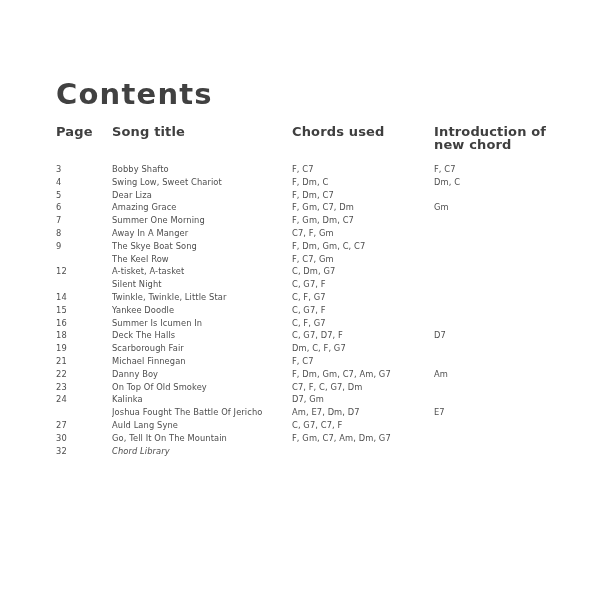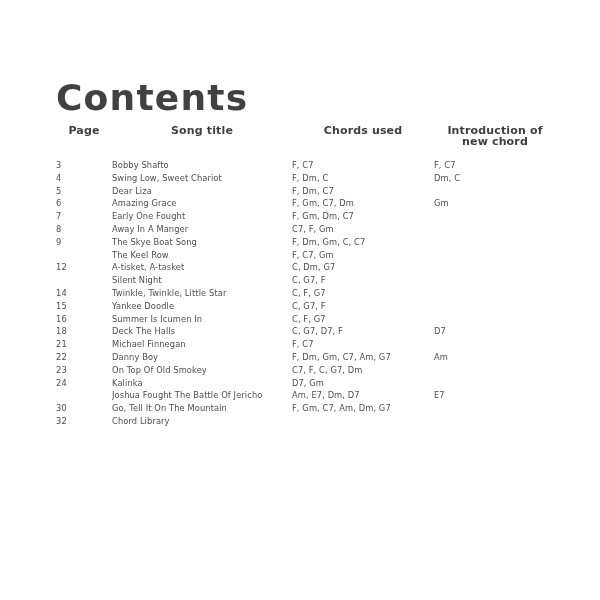--- a/index.html
+++ b/index.html
@@ -19,40 +19,40 @@
     position: relative;
     width: 600px;
     height: 600px;
     box-sizing: border-box;
   }
   .title {
     position: absolute;
     left: 56px;
     top: 80px;
     font-family: "DejaVu Sans", sans-serif;
-    font-size: 36px;
+    font-size: 29px;
     font-weight: bold;
     letter-spacing: 1.2px;
     color: #414141;
     line-height: 1;
   }
   .toc {
     position: absolute;
     left: 56px;
     top: 125px;
     width: 500px;
   }
   table.toc-table {
     border-collapse: collapse;
     width: 500px;
     table-layout: fixed;
   }
   table.toc-table th {
-    text-align: center;
-    font-size: 11px;
+    text-align: left;
+    font-size: 13px;
     font-weight: bold;
     color: #3f3f3f;
     padding: 0 0 12px 0;
     line-height: 1;
     vertical-align: top;
     letter-spacing: 0.15px;
   }
   table.toc-table td {
     text-align: left;
     font-size: 8.3px;
@@ -68,21 +68,21 @@
   }
   col.c-page   { width: 56px; }
   col.c-song   { width: 180px; }
   col.c-chords { width: 142px; }
   col.c-intro  { width: 122px; }
   td.cell-page   { padding-left: 1px; }
   td.cell-song   { }
   td.cell-chords { }
   td.cell-intro  { }
   th.h-page   { padding-left: 1px; }
-  td.italic { }
+  td.italic { font-style: italic; }
 </style>
 </head>
 <body>
 
 <div class="page">
 
   <div class="title">Contents</div>
 
   <div class="toc">
     <table class="toc-table">
@@ -120,21 +120,21 @@
             <td class="cell-intro"></td>
           </tr>
           <tr>
             <td class="cell-page">6</td>
             <td class="cell-song">Amazing Grace</td>
             <td class="cell-chords">F, Gm, C7, Dm</td>
             <td class="cell-intro">Gm</td>
           </tr>
           <tr>
             <td class="cell-page">7</td>
-            <td class="cell-song">Early One Fought</td>
+            <td class="cell-song">Summer One Morning</td>
             <td class="cell-chords">F, Gm, Dm, C7</td>
             <td class="cell-intro"></td>
           </tr>
           <tr>
             <td class="cell-page">8</td>
             <td class="cell-song">Away In A Manger</td>
             <td class="cell-chords">C7, F, Gm</td>
             <td class="cell-intro"></td>
           </tr>
           <tr>
@@ -179,20 +179,26 @@
             <td class="cell-chords">C, F, G7</td>
             <td class="cell-intro"></td>
           </tr>
           <tr>
             <td class="cell-page">18</td>
             <td class="cell-song">Deck The Halls</td>
             <td class="cell-chords">C, G7, D7, F</td>
             <td class="cell-intro">D7</td>
           </tr>
           <tr>
+            <td class="cell-page">19</td>
+            <td class="cell-song">Scarborough Fair</td>
+            <td class="cell-chords">Dm, C, F, G7</td>
+            <td class="cell-intro"></td>
+          </tr>
+          <tr>
             <td class="cell-page">21</td>
             <td class="cell-song">Michael Finnegan</td>
             <td class="cell-chords">F, C7</td>
             <td class="cell-intro"></td>
           </tr>
           <tr>
             <td class="cell-page">22</td>
             <td class="cell-song">Danny Boy</td>
             <td class="cell-chords">F, Dm, Gm, C7, Am, G7</td>
             <td class="cell-intro">Am</td>
@@ -209,20 +215,26 @@
             <td class="cell-chords">D7, Gm</td>
             <td class="cell-intro"></td>
           </tr>
           <tr>
             <td class="cell-page"></td>
             <td class="cell-song">Joshua Fought The Battle Of Jericho</td>
             <td class="cell-chords">Am, E7, Dm, D7</td>
             <td class="cell-intro">E7</td>
           </tr>
           <tr>
+            <td class="cell-page">27</td>
+            <td class="cell-song">Auld Lang Syne</td>
+            <td class="cell-chords">C, G7, C7, F</td>
+            <td class="cell-intro"></td>
+          </tr>
+          <tr>
             <td class="cell-page">30</td>
             <td class="cell-song">Go, Tell It On The Mountain</td>
             <td class="cell-chords">F, Gm, C7, Am, Dm, G7</td>
             <td class="cell-intro"></td>
           </tr>
           <tr>
             <td class="cell-page">32</td>
             <td class="cell-song italic">Chord Library</td>
             <td class="cell-chords"></td>
             <td class="cell-intro"></td>

